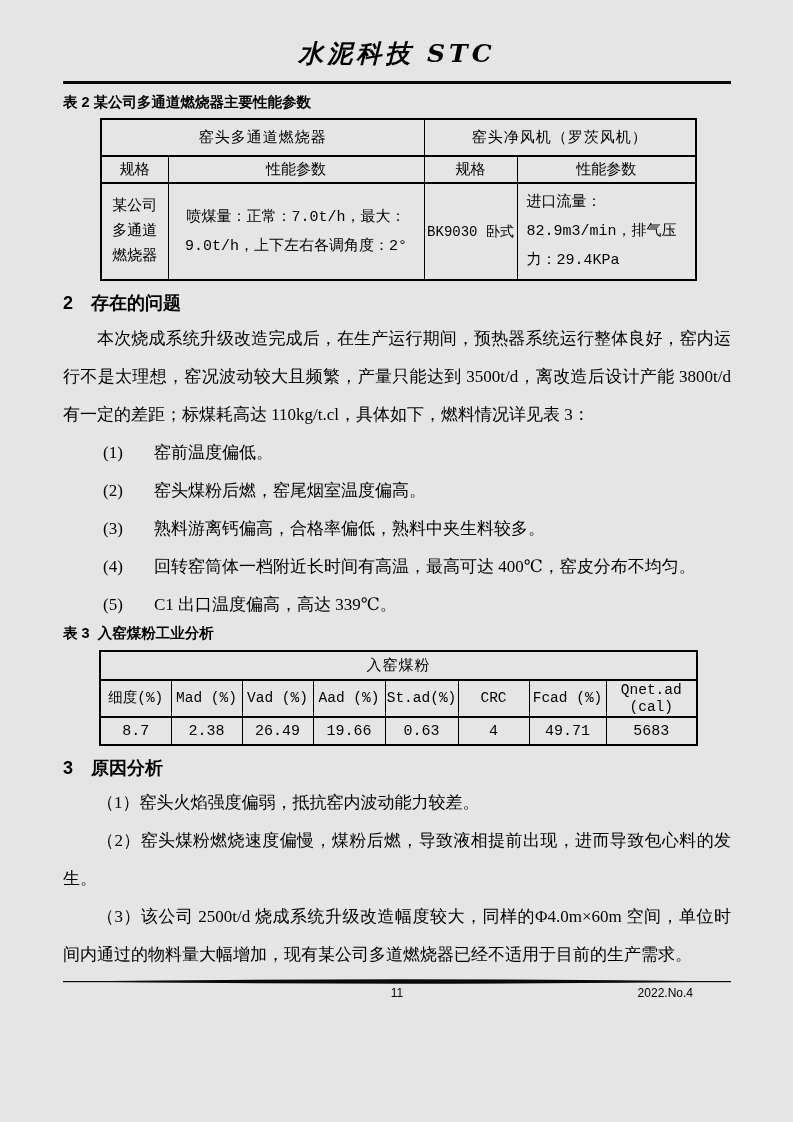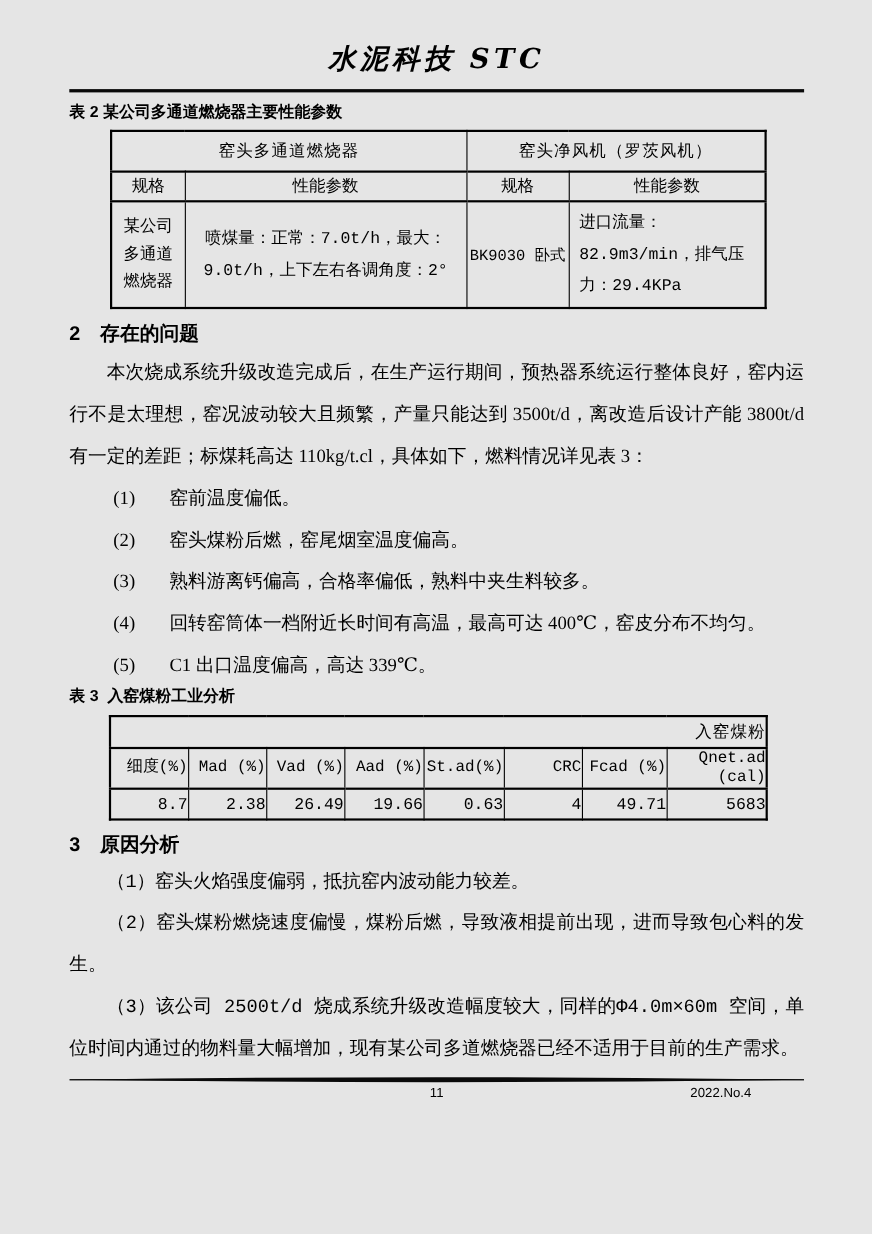--- a/index.html
+++ b/index.html
@@ -39,54 +39,54 @@
 
   .t2 { width:595px; margin:6px 0 0 37px; }
   .t2 tr.group td { height:37px; text-align:center; border-bottom:2px solid #000; letter-spacing:1px; }
   .t2 tr.sub td { height:27px; text-align:center; border-bottom:2px solid #000; }
   .t2 tr.data td { height:86px; }
   .t2 td.spec-left  { text-align:center; padding:0 6px; line-height:25px; }
   .t2 td.perf-left  { text-align:center; padding:4px 9px; line-height:29px; }
   .t2 td.spec-right { text-align:center; white-space:nowrap; font-size:14px; }
   .t2 td.perf-right { text-align:left; padding:4px 9px; line-height:29px; }
 
-  .t3 { width:597px; margin:7px 0 12px 36px; text-align:right; }
+  .t3 { width:597px; margin:7px 0 12px 36px; text-align:center; }
   .t3 tr.merged td { height:29px; border-bottom:2px solid #000; letter-spacing:1px; }
   .t3 tr.heads td { height:37px; border-bottom:2px solid #000; white-space:pre-line; line-height:17px; font-size:14.5px; }
   .t3 tr.vals td { height:28px; }
 
   .sec-heading {
     font-family:"Liberation Sans","DejaVu Sans",sans-serif;
     font-weight:bold; font-size:18px; line-height:21px;
   }
   .sec-heading.h2 { margin-top:12px; }
   .sec-heading.h3 { margin-top:11px; }
   .sec-num { display:inline-block; margin-right:18px; }
 
   .body-para {
     margin-top:6px;
     font-size:17px; line-height:38px;
     text-align:justify; text-indent:34px;
   }
   .list-item { font-size:17px; line-height:38px; }
   .li-num { display:inline-block; margin-left:40px; width:51px; }
 
-  .s3-para { font-size:17px; line-height:38px; text-align:justify; text-indent:34px;font-family:Liberation Mono, monospace; }
+  .s3-para { font-size:17px; line-height:38px; text-align:justify; text-indent:34px; }
   .s3-para.first { margin-top:5px; }
 
   .t3-caption { margin-top:0; }
 
   .footer-rule { display:block; margin-top:4px; }
   .footer-row {
     position:relative; margin-top:0;
     font-family:"Liberation Sans","DejaVu Sans",sans-serif;
     font-size:12px; line-height:15px; height:15px;
   }
   .page-num { display:block; text-align:center; }
-  .issue { position:absolute; right:48px; top:0; }
+  .issue { position:absolute; right:38px; top:0; }
 </style>
 </head>
 <body>
 
 <div class="page">
   <div class="content">
 
     <div class="journal-title">水泥科技 STC</div>
     <div class="header-rule"></div>
 

